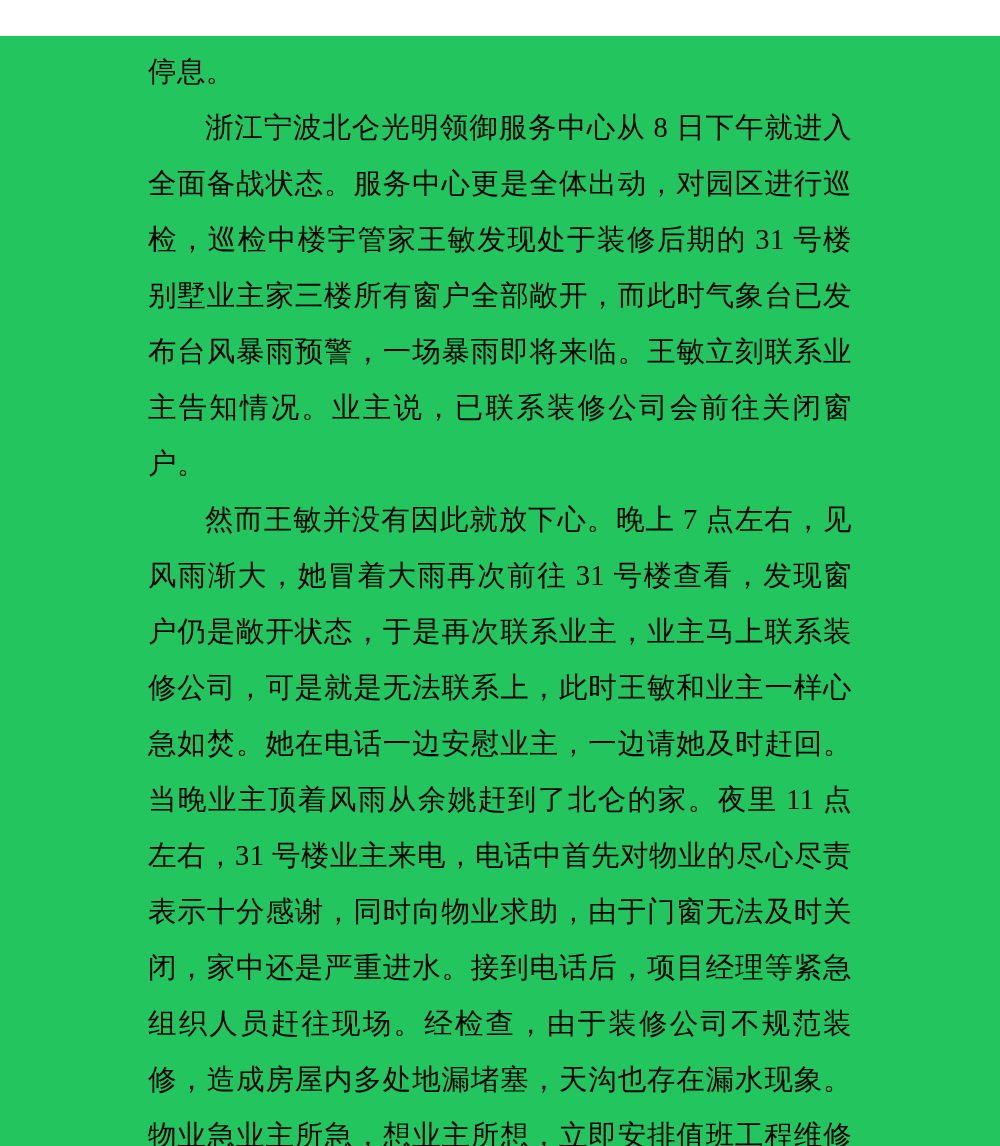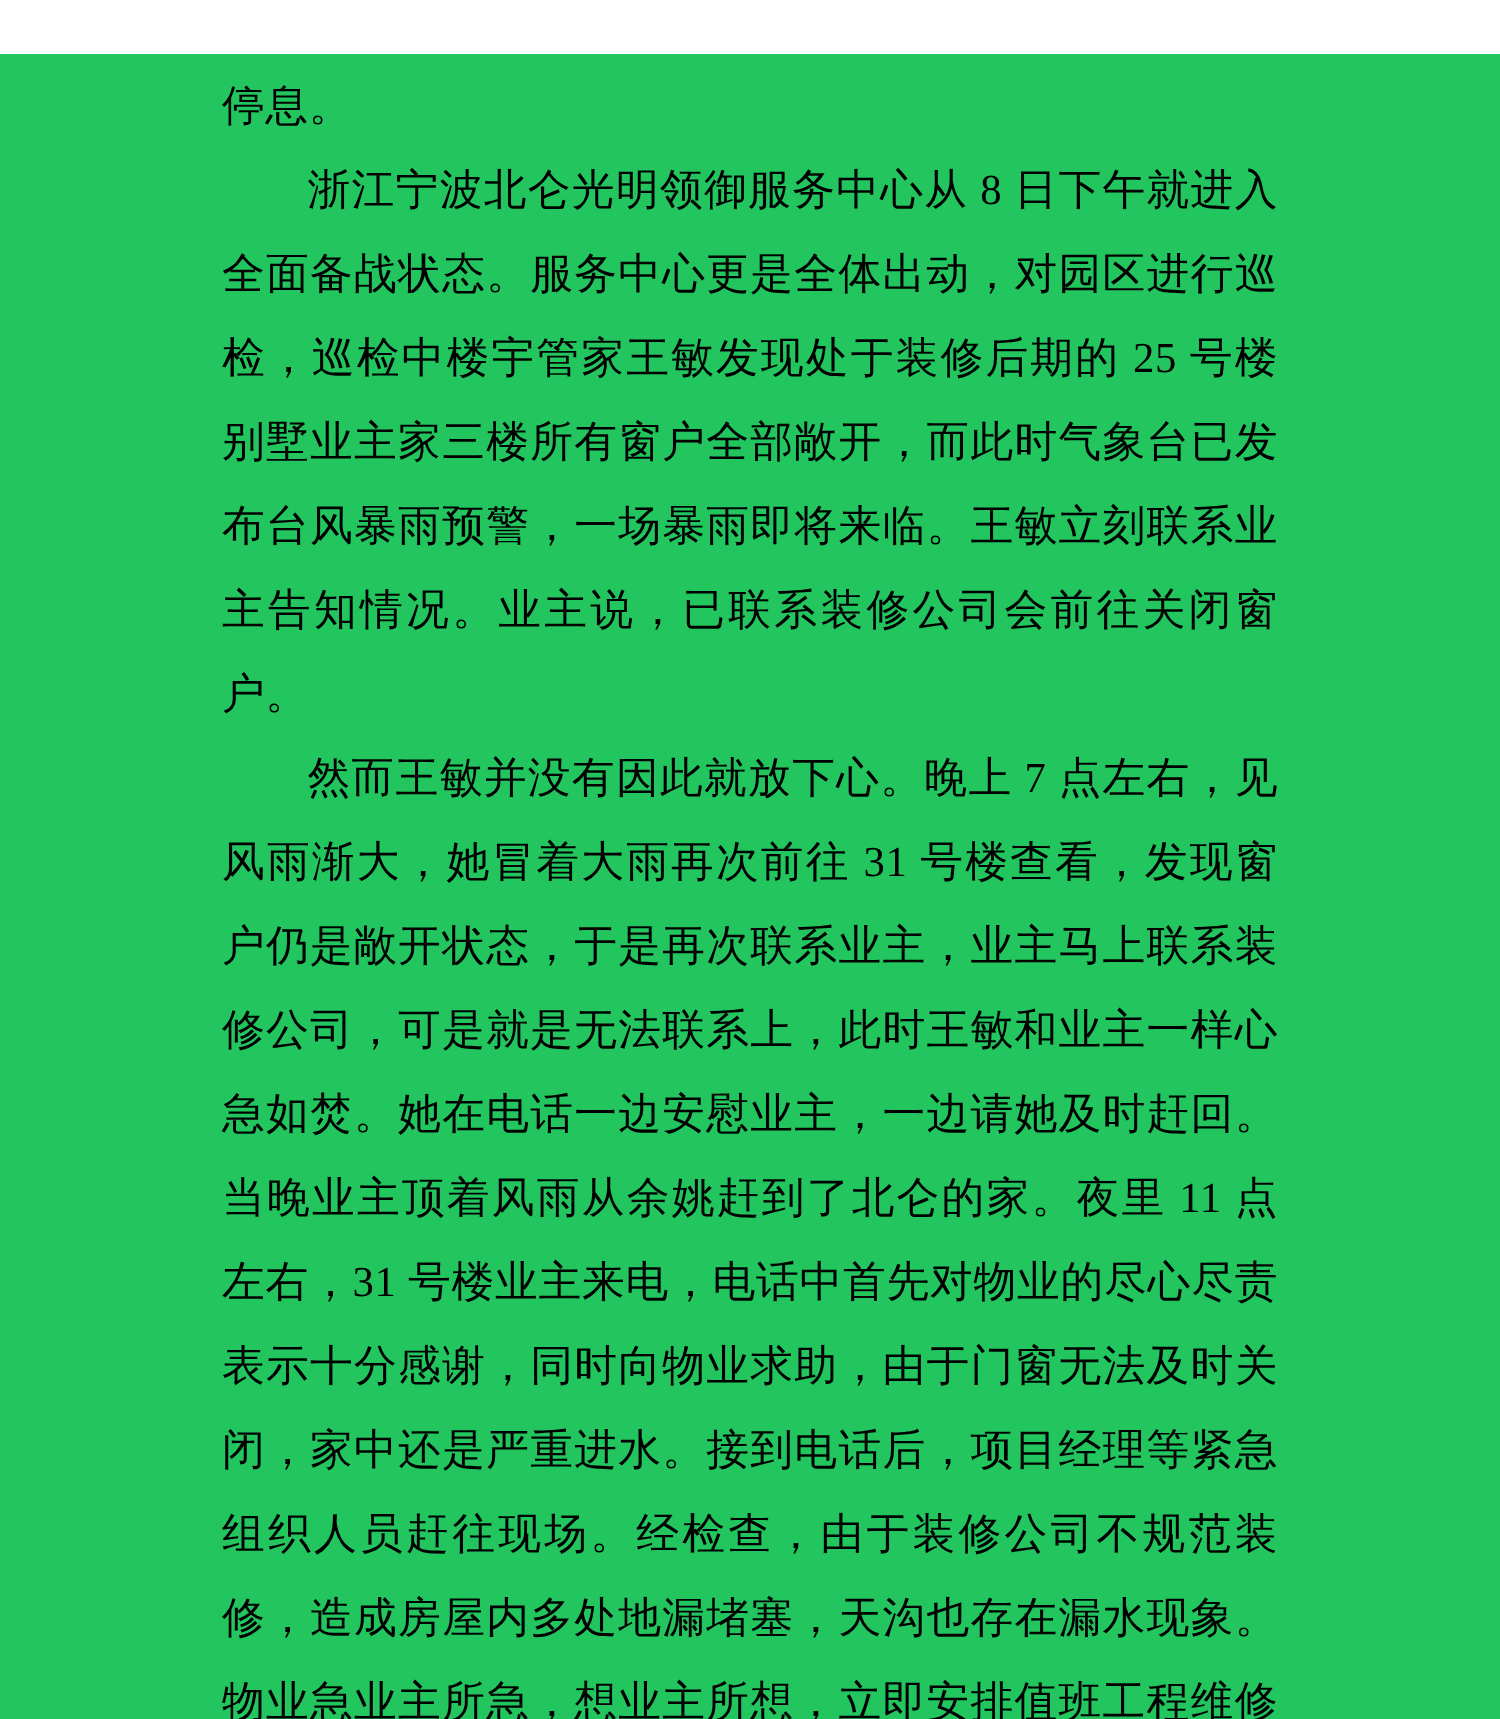--- a/index.html
+++ b/index.html
@@ -37,17 +37,17 @@
   p.para.indent {
     text-indent: 2em;
   }
 </style>
 </head>
 <body>
 
 <div class="page">
   <div class="doc-body">
     <p class="para">停息。</p>
-    <p class="para indent">浙江宁波北仑光明领御服务中心从 8 日下午就进入全面备战状态。服务中心更是全体出动，对园区进行巡检，巡检中楼宇管家王敏发现处于装修后期的 25 号楼别墅业主家三楼所有窗户全部敞开，而此时气象台已发布台风暴雨预警，一场暴雨即将来临。王敏立刻联系业主告知情况。业主说，已联系装修公司会前往关闭窗户。</p>
+    <p class="para indent">浙江宁波北仑光明领御服务中心从 8 日下午就进入全面备战状态。服务中心更是全体出动，对园区进行巡检，巡检中楼宇管家王敏发现处于装修后期的 31 号楼别墅业主家三楼所有窗户全部敞开，而此时气象台已发布台风暴雨预警，一场暴雨即将来临。王敏立刻联系业主告知情况。业主说，已联系装修公司会前往关闭窗户。</p>
     <p class="para indent">然而王敏并没有因此就放下心。晚上 7 点左右，见风雨渐大，她冒着大雨再次前往 31 号楼查看，发现窗户仍是敞开状态，于是再次联系业主，业主马上联系装修公司，可是就是无法联系上，此时王敏和业主一样心急如焚。她在电话一边安慰业主，一边请她及时赶回。当晚业主顶着风雨从余姚赶到了北仑的家。夜里 11 点左右，31 号楼业主来电，电话中首先对物业的尽心尽责表示十分感谢，同时向物业求助，由于门窗无法及时关闭，家中还是严重进水。接到电话后，项目经理等紧急组织人员赶往现场。经检查，由于装修公司不规范装修，造成房屋内多处地漏堵塞，天沟也存在漏水现象。物业急业主所急，想业主所想，立即安排值班工程维修人员进行排水维修处理。此时的业主露出了满意的微笑。</p>
 
   </div>
 </div>
 
 </body></html>

